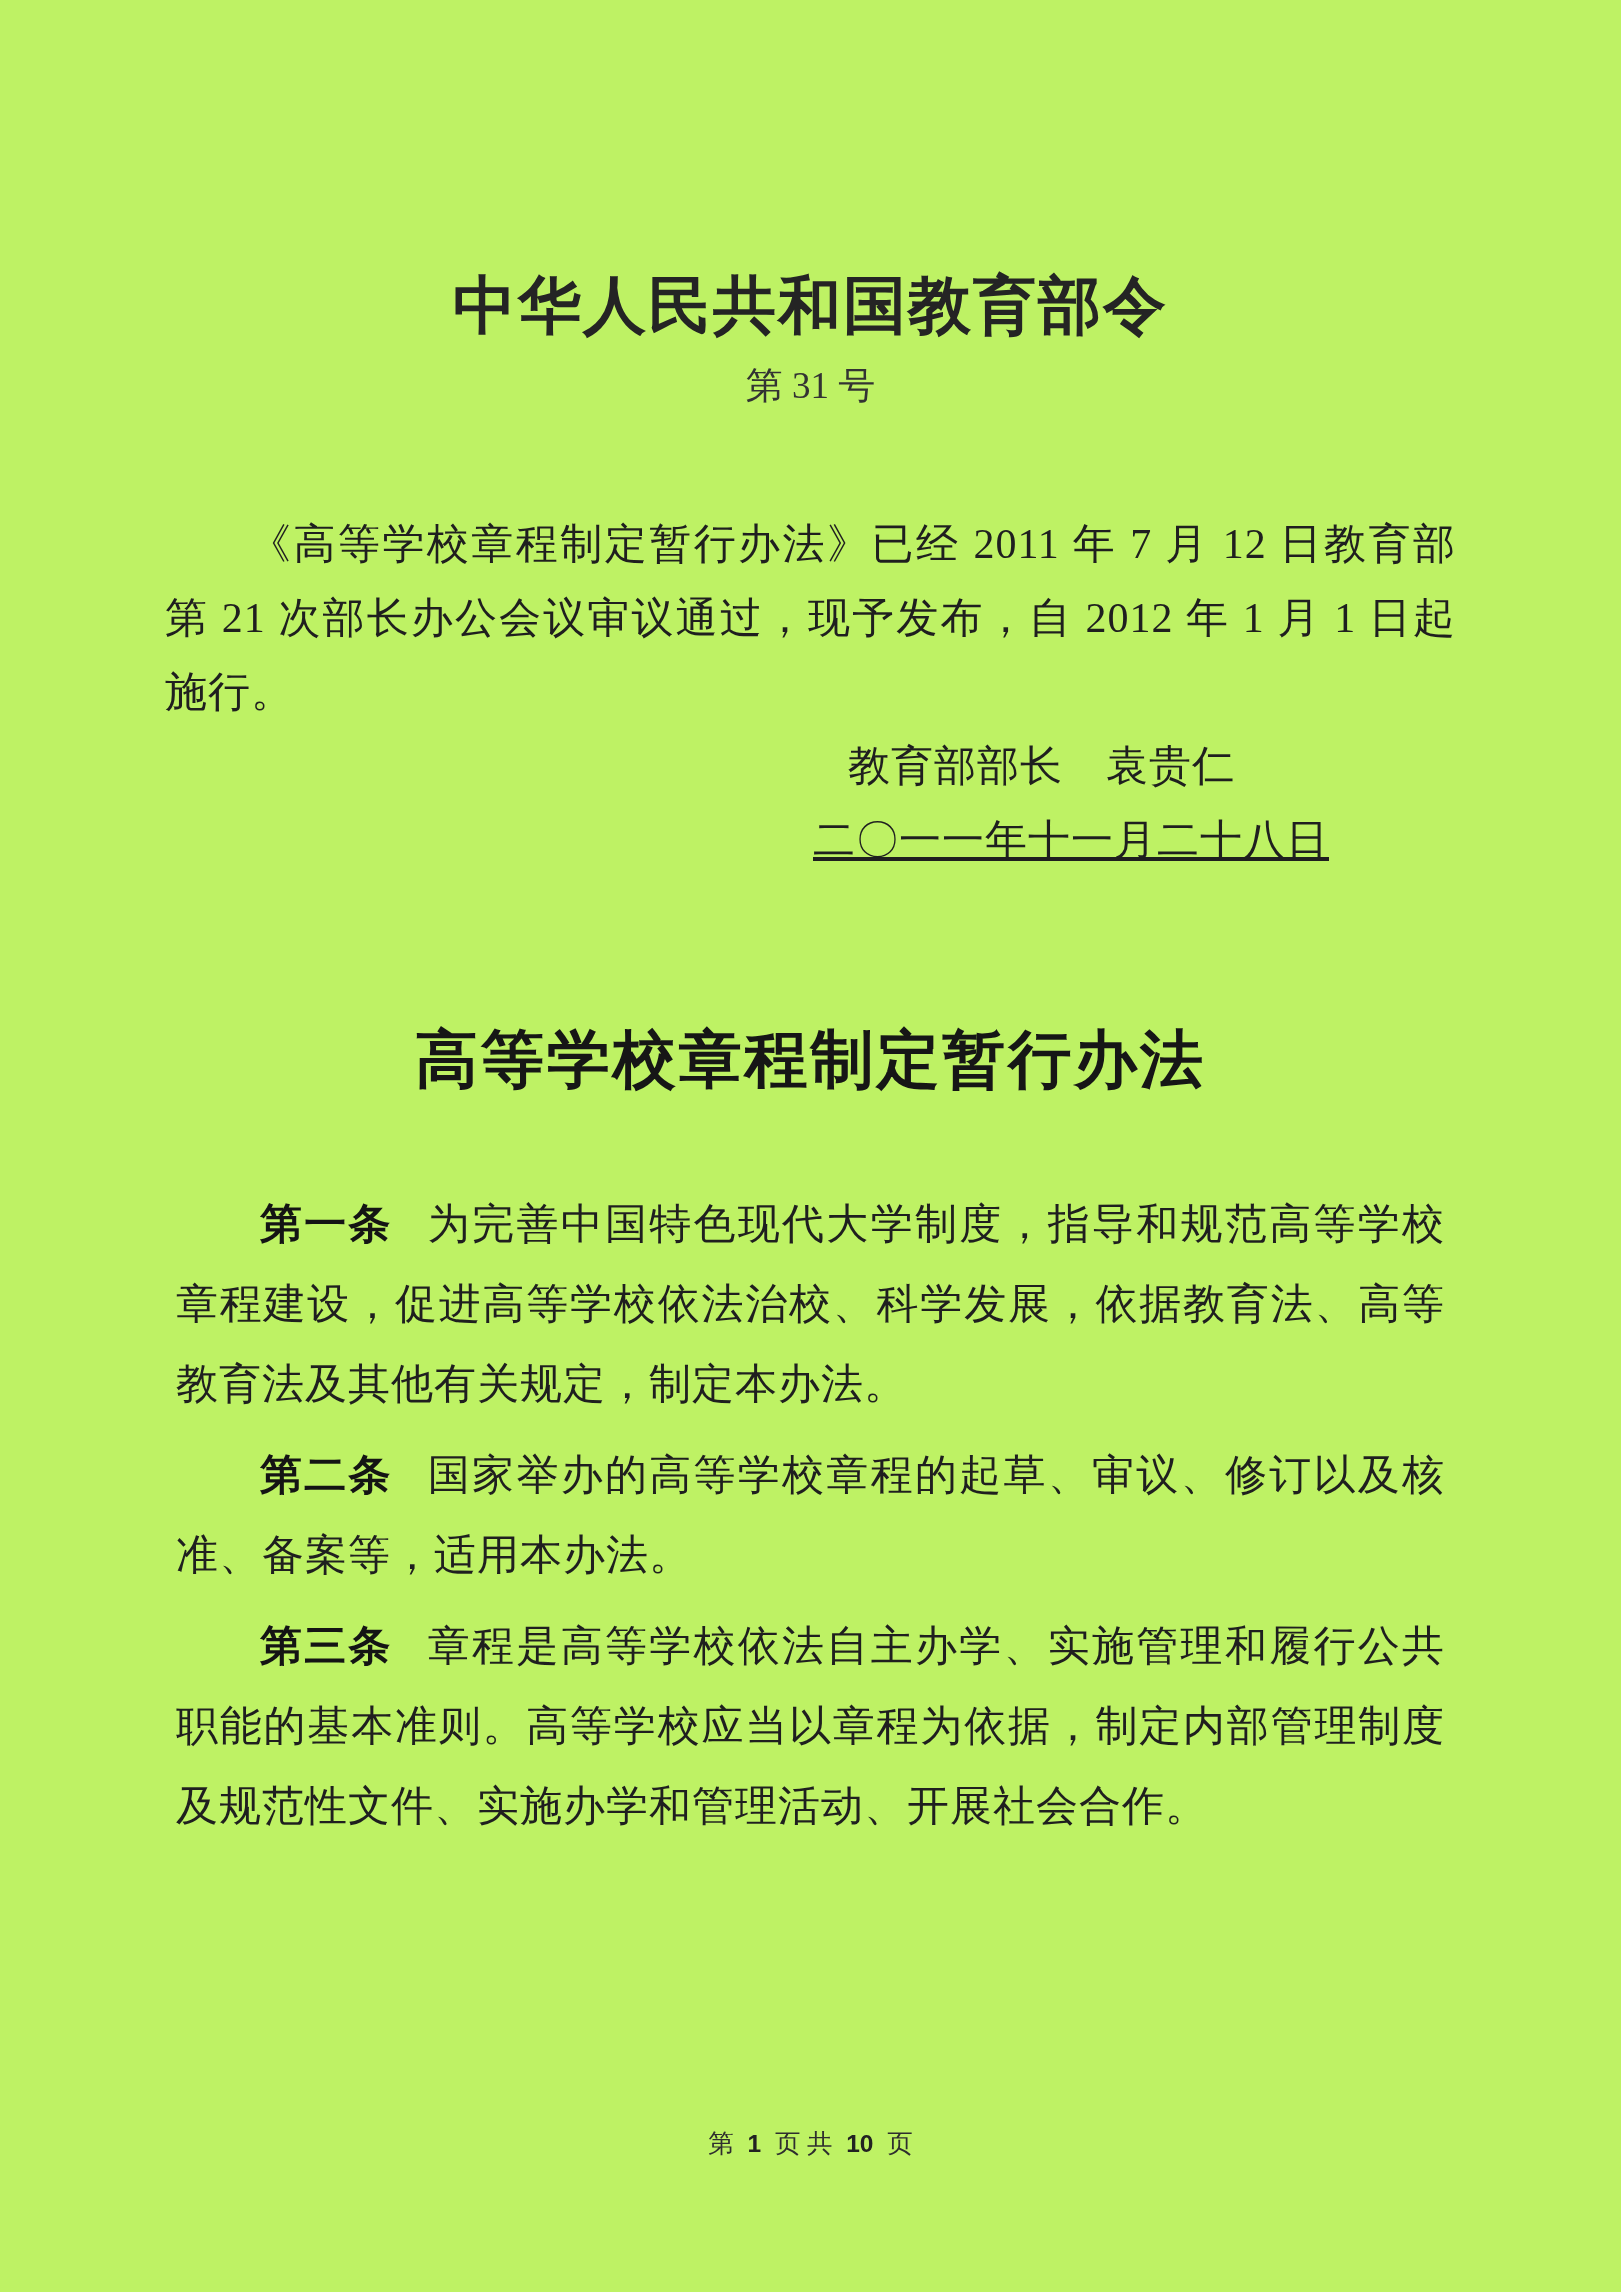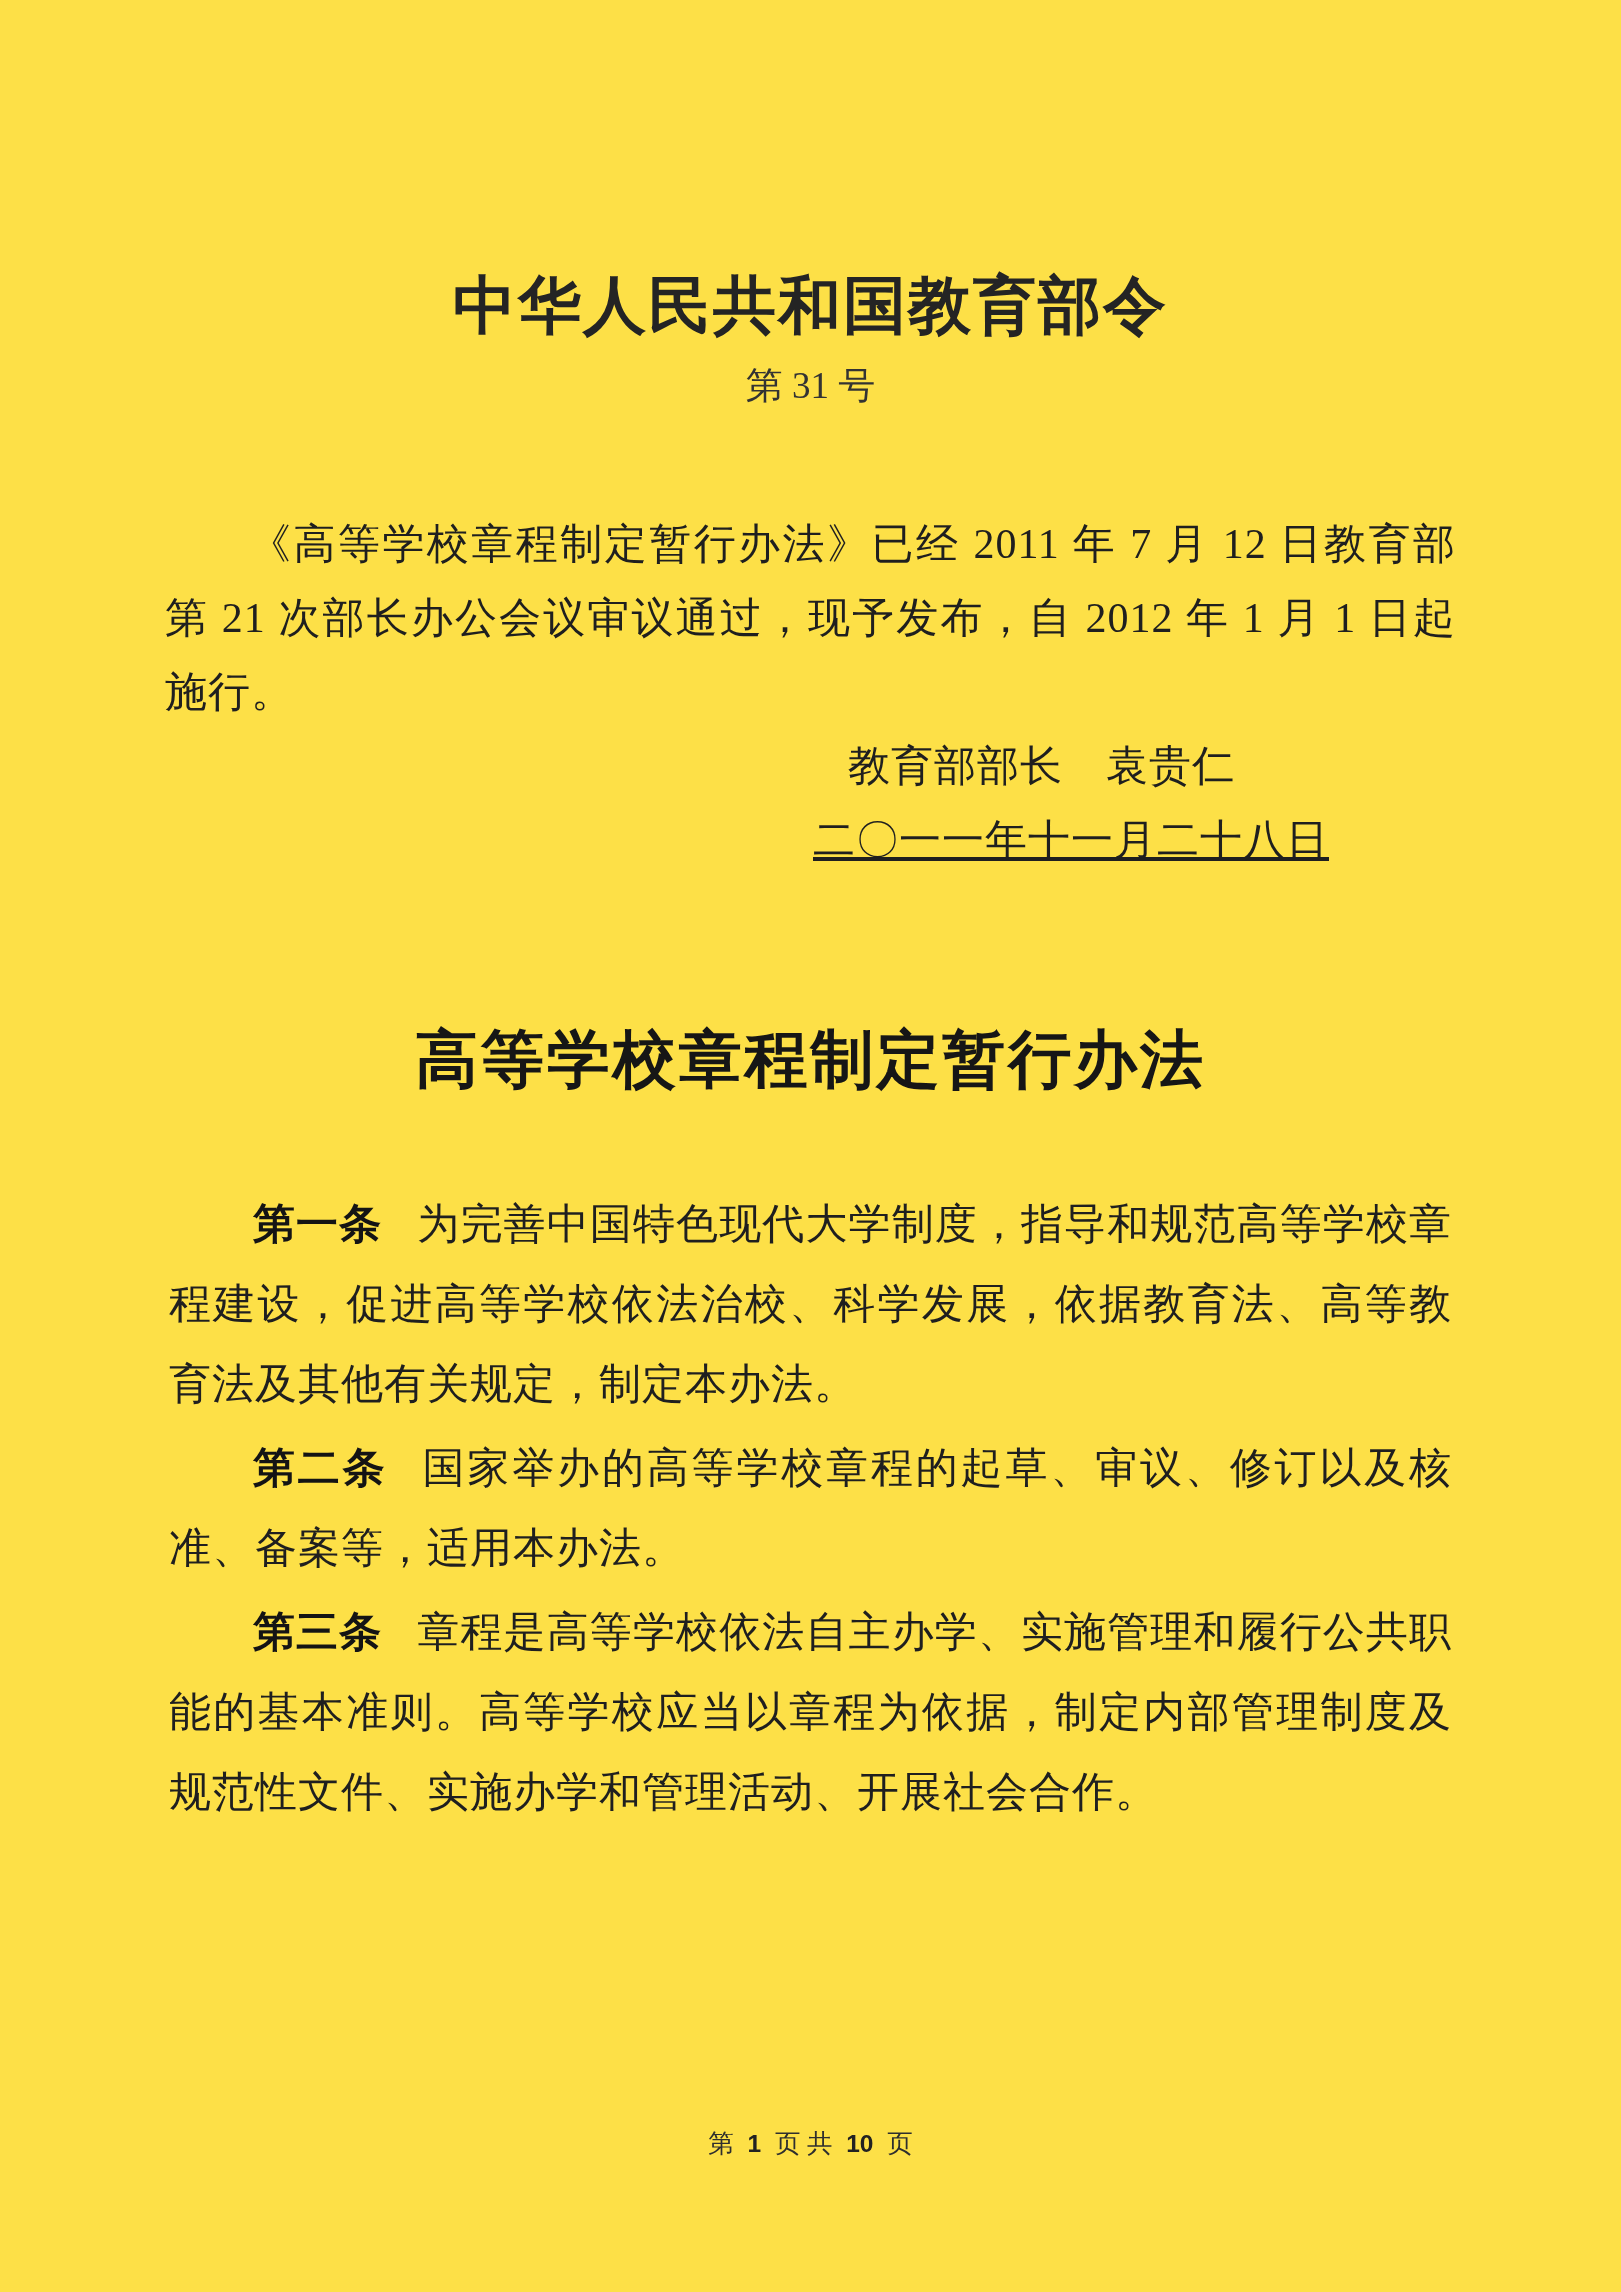--- a/index.html
+++ b/index.html
@@ -5,21 +5,21 @@
   html, body {
     margin: 0;
     padding: 0;
     background: #ffffff;
   }
   .page {
     position: relative;
     width: 1621px;
     height: 2293px;
     margin: 0 auto;
-    background: #fde047;
+    background: #bef264;
     box-sizing: border-box;
     padding: 0 165px;
     overflow: hidden;
     font-family: "Liberation Serif", "DejaVu Serif", serif;
     color: #1c1c1c;
   }
   .decree-title {
     margin: 0;
     padding-top: 267px;
     font-size: 63px;
@@ -79,21 +79,21 @@
     font-weight: bold;
     text-align: center;
     letter-spacing: 2.9px;
     font-family: "Liberation Sans", "DejaVu Sans", sans-serif;
     color: #111111;
   }
   .articles {
     margin-top: 85px;
   }
   .article {
-    margin: 4px;
+    margin: 11px;
     font-size: 42px;
     line-height: 80px;
     letter-spacing: 1px;
     text-align: justify;
     text-justify: inter-ideograph;
     text-indent: 84px;
     color: #1f1f1f;
   }
   .article-label {
     font-weight: bold;

